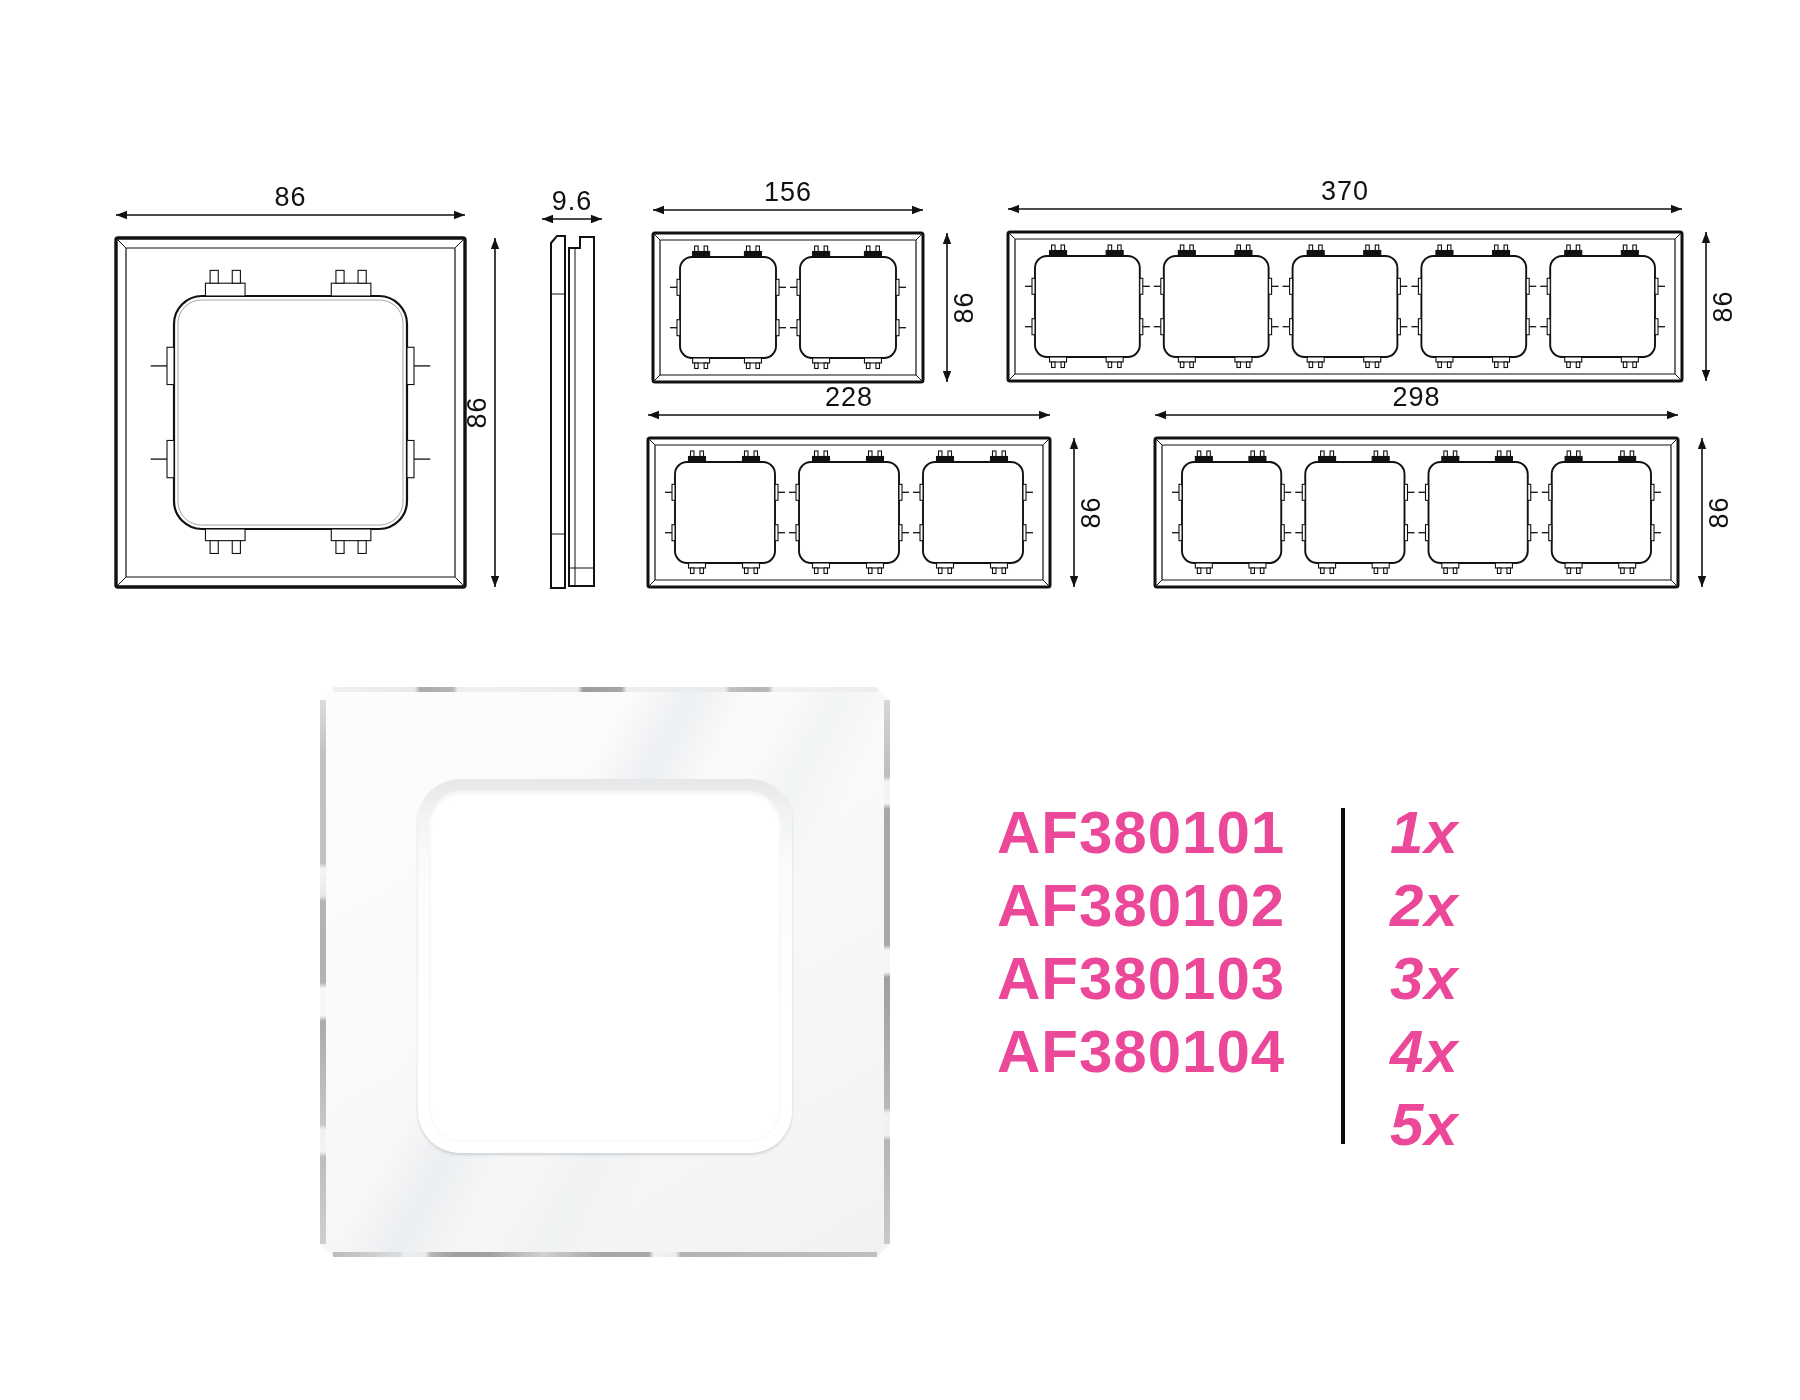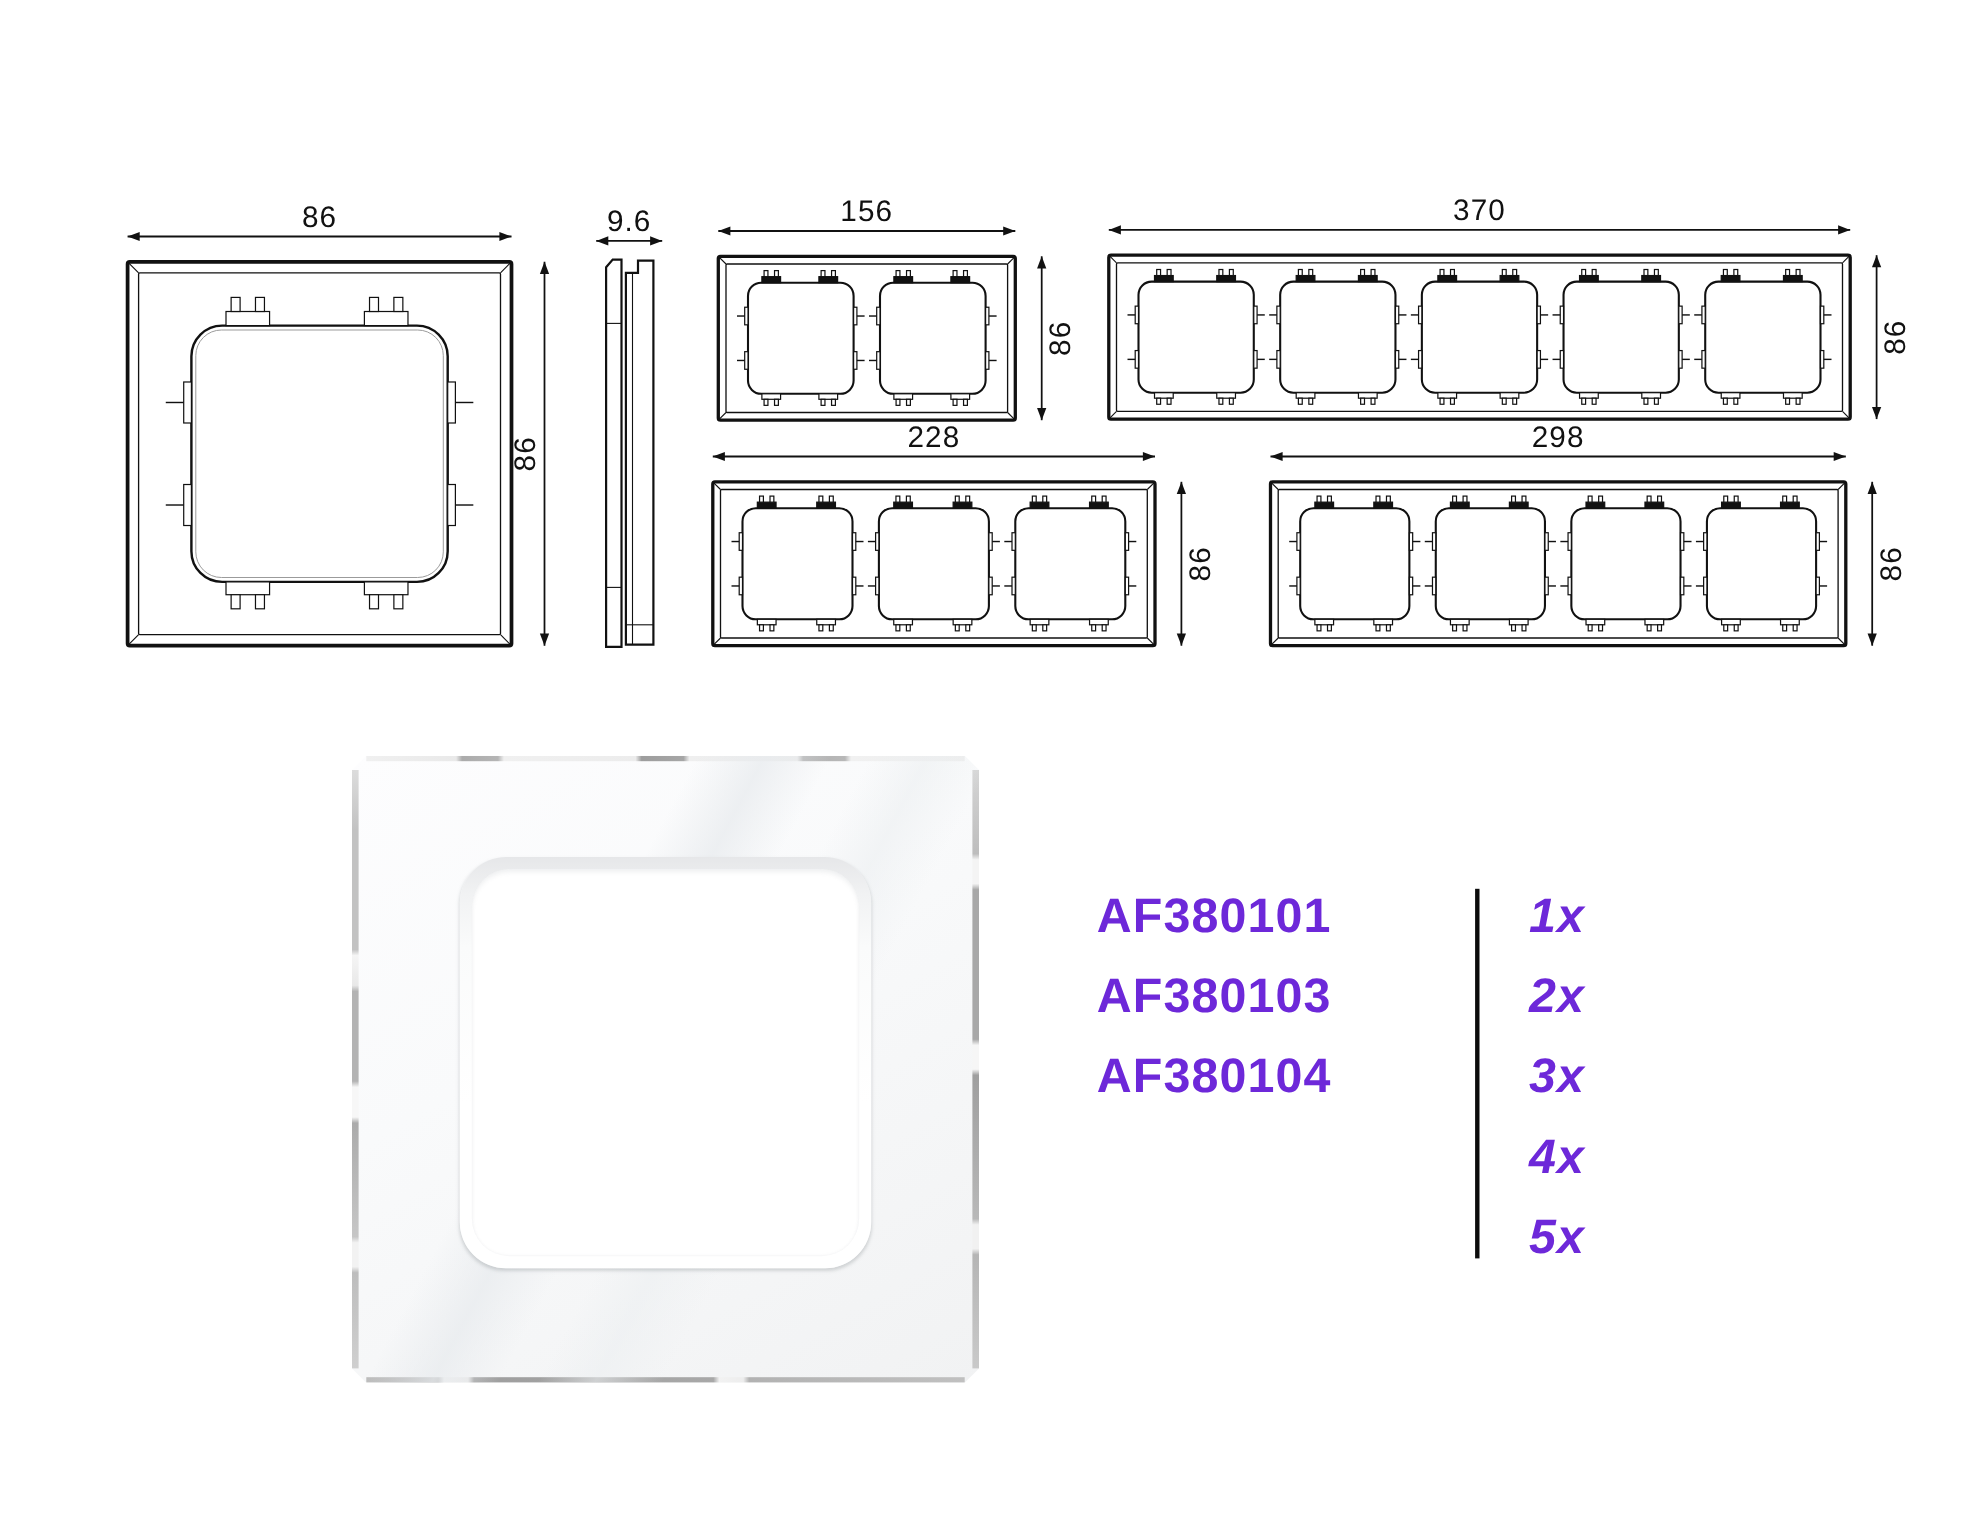--- a/index.html
+++ b/index.html
@@ -23,21 +23,21 @@
     background:linear-gradient(180deg,#dcdcdc 0%,#c2c2c2 10%,#c2c2c2 30%,#f5f5f5 31%,#e8e8e8 36%,#b3b3b3 37%,#b3b3b3 52%,#f7f7f7 53%,#f7f7f7 58%,#ababab 59%,#c6c6c6 78%,#f2f2f2 79%,#f2f2f2 83%,#bdbdbd 84%,#cfcfcf 100%);}
   .edge-right{right:0;top:13px;bottom:13px;width:6px;
     background:linear-gradient(180deg,#d5d5d5 0%,#bdbdbd 14%,#f4f4f4 15%,#f4f4f4 19%,#a8a8a8 20%,#a8a8a8 45%,#f6f6f6 46%,#f6f6f6 50%,#9f9f9f 51%,#b8b8b8 75%,#f1f1f1 76%,#f1f1f1 80%,#b5b5b5 81%,#c9c9c9 100%);}
   .opening{position:absolute;left:98px;top:92px;width:374px;height:374px;border-radius:42px;
     background:linear-gradient(180deg,#e6e7e9 0%,#f1f2f3 9%,#fafbfb 22%,#ffffff 60%);
     box-shadow:0 2px 3px rgba(120,125,130,.28);}
   .opening-inner{position:absolute;inset:11px;border-radius:34px;background:#ffffff;
     box-shadow:inset 0 3px 4px rgba(150,155,160,.14), inset 0 -1px 2px rgba(150,155,160,.08);}
 
   
-  .codes,.qtys{position:absolute;top:796px;font-size:44px;font-weight:bold;color:#6d28d9;
+  .codes,.qtys{position:absolute;top:796px;font-size:60px;font-weight:bold;color:#ec4899;
     line-height:73px;letter-spacing:1px;white-space:nowrap;}
   .codes{left:997px;}
   .qtys{left:1390px;font-style:italic;}
   .divider{position:absolute;left:1341px;top:808px;width:4px;height:336px;background:#0c0c0c;}
 </style>
 </head>
 <body>
 
 <div class="canvas">
 
@@ -460,20 +460,21 @@
     <span class="sheen"></span>
     <div class="opening">
       <div class="opening-inner"></div>
     </div>
   </div>
 
   <div class="divider"></div>
 
   <div class="codes">
     <div>AF380101</div>
+    <div>AF380102</div>
     <div>AF380103</div>
     <div>AF380104</div>
   </div>
 
   <div class="qtys">
     <div>1x</div>
     <div>2x</div>
     <div>3x</div>
     <div>4x</div>
     <div>5x</div>

